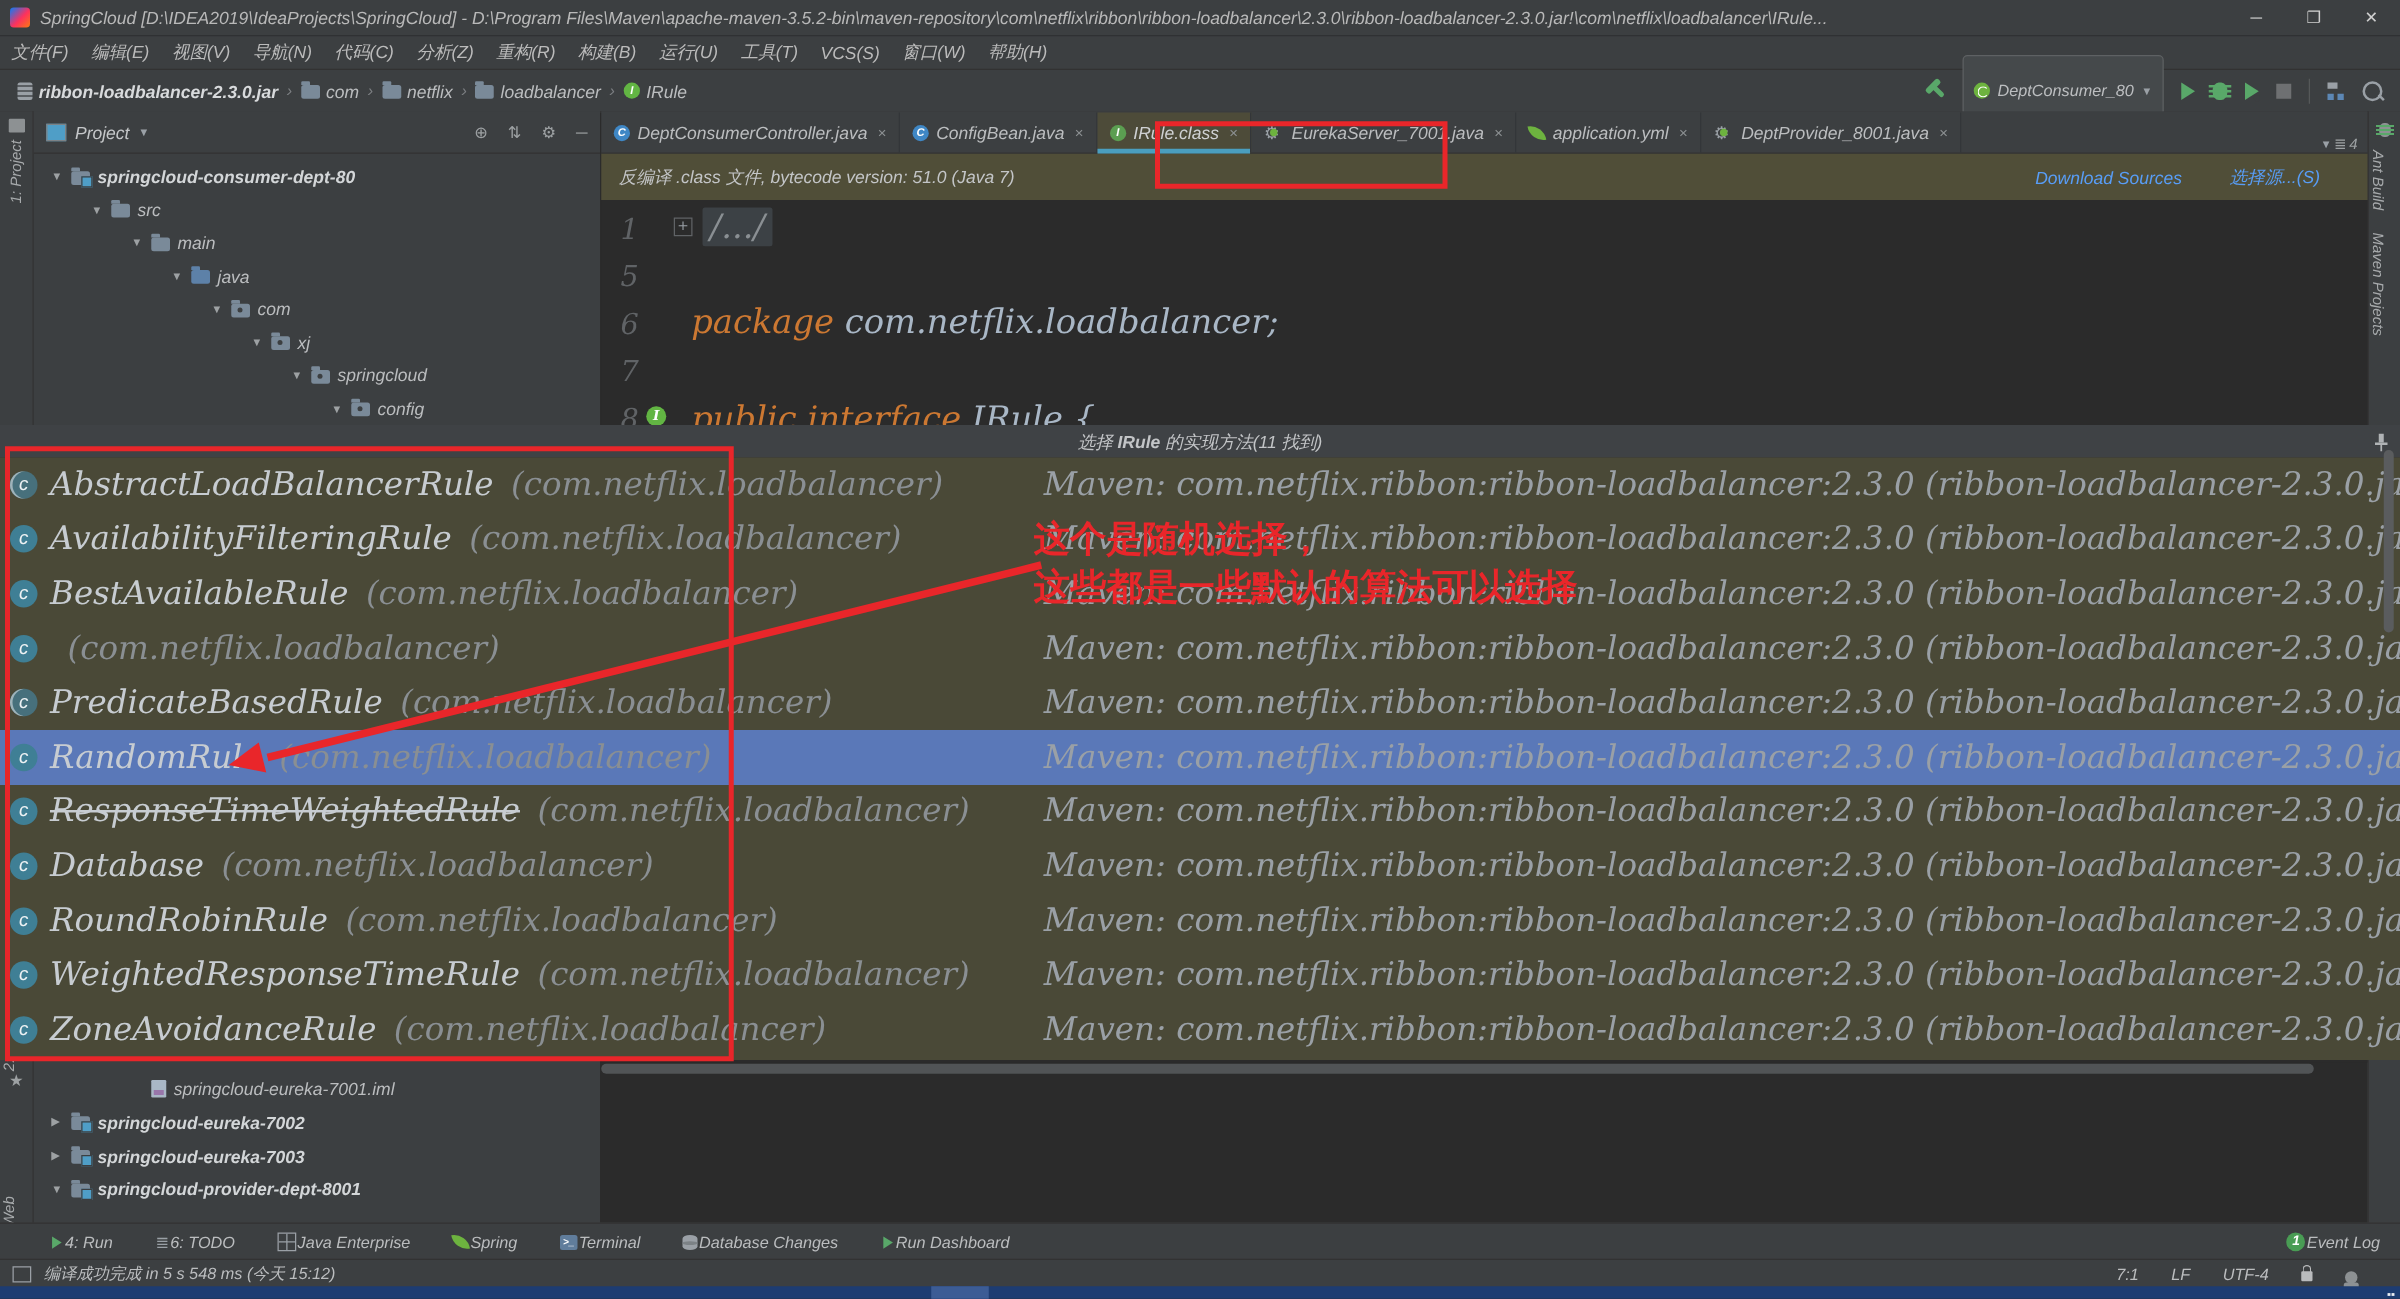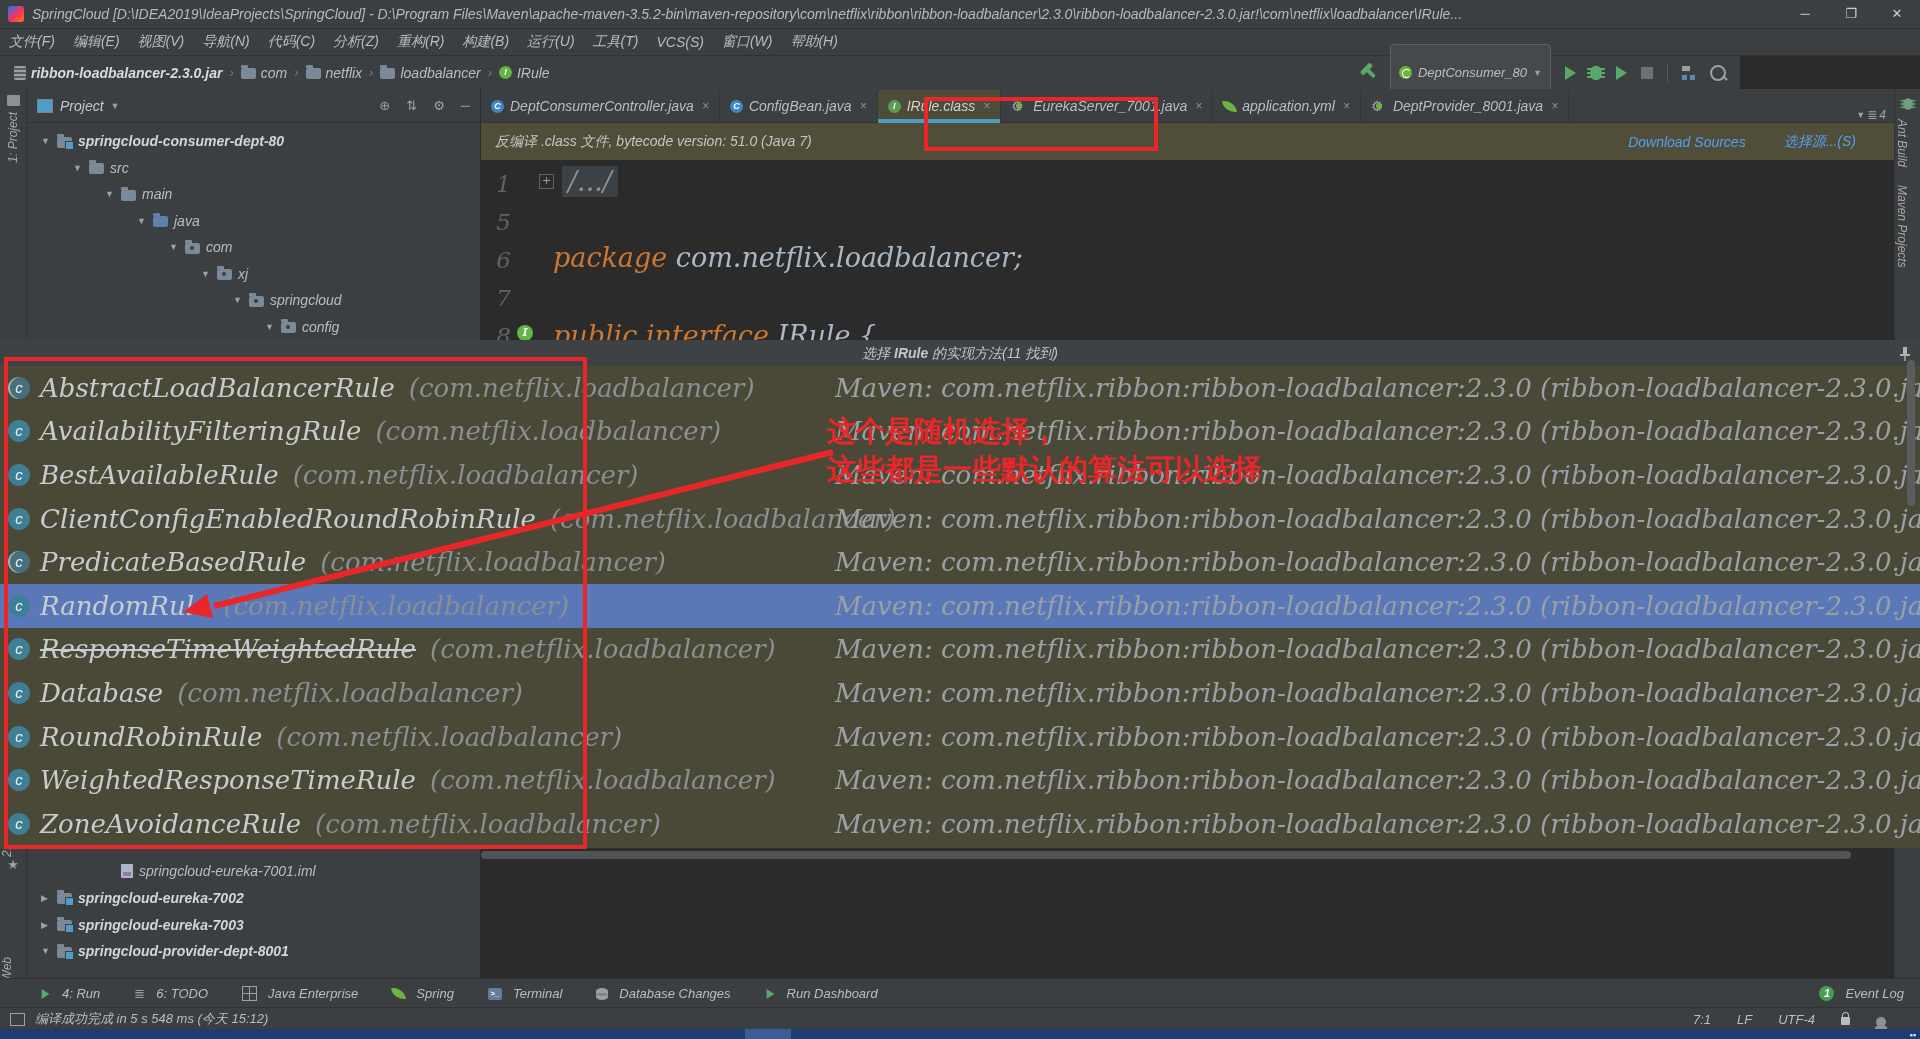--- a/index.html
+++ b/index.html
@@ -8,21 +8,21 @@
   
   #titlebar{left:0;top:0;width:1920px;height:28px;background:#3c3f41;color:#b9b9b9;font-size:14px;
     display:flex;align-items:center;border-bottom:1px solid #2f3133;}
   #app-icon{width:16px;height:16px;margin:0 8px 0 8px;border-radius:3px;
     background:linear-gradient(135deg,#087cfa 0%,#fe315d 55%,#f97a12 100%);}
   #win-btns{margin-left:auto;display:flex;align-items:center;height:100%;}
   .winbtn{width:46px;text-align:center;color:#cfcfcf;font-size:13px;line-height:28px;}
   #menubar{left:0;top:29px;width:1920px;height:26px;background:#3c3f41;display:flex;align-items:center;
     color:#bbbbbb;font-size:14px;border-bottom:1px solid #323232;}
   .mi{padding:0 9px;}
-  #navbar{left:0;top:56px;width:1740px;height:33px;background:#3c3f41;display:flex;align-items:center;
+  #navbar{left:0;top:56px;width:1920px;height:33px;background:#3c3f41;display:flex;align-items:center;
     color:#bbbdbf;font-size:14px;border-bottom:1px solid #323232;}
   .crumb-sep{color:#7c7f82;margin:0 7px;font-size:13px;}
   .crumb{display:flex;align-items:center;gap:5px;}
   .b{font-weight:bold;color:#d8dadc;}
   #nav-right{margin-left:auto;display:flex;align-items:center;gap:14px;margin-right:14px;}
   #run-combo{display:flex;align-items:center;gap:6px;background:#45494b;border:1px solid #5e6163;
     border-radius:4px;height:24px;padding:16px 8px;color:#bcbec0;font-size:13px;}
   .vsep{width:1px;height:20px;background:#555859;}
   
   .cicon{display:inline-block;border-radius:50%;text-align:center;font-weight:bold;}
@@ -106,21 +106,21 @@
   #pscroll{position:absolute;left:1907px;top:360px;width:8px;height:146px;background:#5a5c5e;border-radius:4px;}
   #hbar{left:481px;top:851px;width:1370px;height:8px;background:#515456;border-radius:4px;z-index:40;}
   
   .redbox{position:absolute;border:4px solid #e9262a;z-index:100;}
   #ann-svg{position:absolute;left:0;top:0;width:1920px;height:1039px;z-index:101;pointer-events:none;}
   .ann-text{position:absolute;color:#e9262a;font-size:29px;font-weight:bold;z-index:101;white-space:nowrap;
     font-family:"DejaVu Sans","Liberation Sans",sans-serif;}
   
   #btoolbar{left:0;top:978px;width:1920px;height:29px;background:#3c3f41;border-top:1px solid #323232;
     display:flex;align-items:center;color:#bbbdbf;font-size:13px;}
-  .bitem{display:flex;align-items:center;gap:11px;margin-right:34px;}
+  .bitem{display:flex;align-items:center;gap:1px;margin-right:34px;}
   .term-ic{width:14px;height:12px;background:#607d9c;border-radius:2px;color:#fff;font-size:8px;line-height:12px;text-align:center;font-weight:bold;}
   .db-ic{width:12px;height:12px;background:#9aa0a6;border-radius:6px/3px;position:relative;}
   .db-ic:after{content:"";position:absolute;left:0;top:5px;width:12px;height:3px;background:#7c8286;border-radius:50%;}
   .grid-ic{width:13px;height:13px;border:1px solid #9aa0a6;background:
     linear-gradient(#9aa0a6 0 0) 6px 0/1px 13px no-repeat,
     linear-gradient(#9aa0a6 0 0) 0 6px/13px 1px no-repeat;}
   .badge{width:15px;height:15px;border-radius:50%;background:#499c54;color:#fff;font-size:11px;line-height:15px;text-align:center;font-weight:bold;}
   #statusbar{left:0;top:1007px;width:1920px;height:22px;background:#3c3f41;border-top:1px solid #323232;
     display:flex;align-items:center;color:#bbbdbf;font-size:13px;}
   .winicon{width:13px;height:11px;border:1px solid #9aa0a6;margin:0 10px 0 10px;}
@@ -402,21 +402,20 @@
         <span class="maven">Maven: com.netflix.ribbon:ribbon-loadbalancer:2.3.0 (ribbon-loadbalancer-2.3.0.jar)</span>
       </div>
       <div class="prow" style="top: 87.2px;">
         <span class="picon">c</span>
         <span class="pname">BestAvailableRule</span>
         <span class="pkg">(com.netflix.loadbalancer)</span>
         <span class="maven">Maven: com.netflix.ribbon:ribbon-loadbalancer:2.3.0 (ribbon-loadbalancer-2.3.0.jar)</span>
       </div>
       <div class="prow" style="top: 130.8px;">
         <span class="picon">c</span>
-        <span class="pname">ClientConfigEnabledRoundRobinRule</span>
         <span class="pkg">(com.netflix.loadbalancer)</span>
         <span class="maven">Maven: com.netflix.ribbon:ribbon-loadbalancer:2.3.0 (ribbon-loadbalancer-2.3.0.jar)</span>
       </div>
       <div class="prow abst" style="top: 174.4px;">
         <span class="picon">c</span>
         <span class="pname">PredicateBasedRule</span>
         <span class="pkg">(com.netflix.loadbalancer)</span>
         <span class="maven">Maven: com.netflix.ribbon:ribbon-loadbalancer:2.3.0 (ribbon-loadbalancer-2.3.0.jar)</span>
       </div>
       <div class="prow sel" style="top: 218px;">

